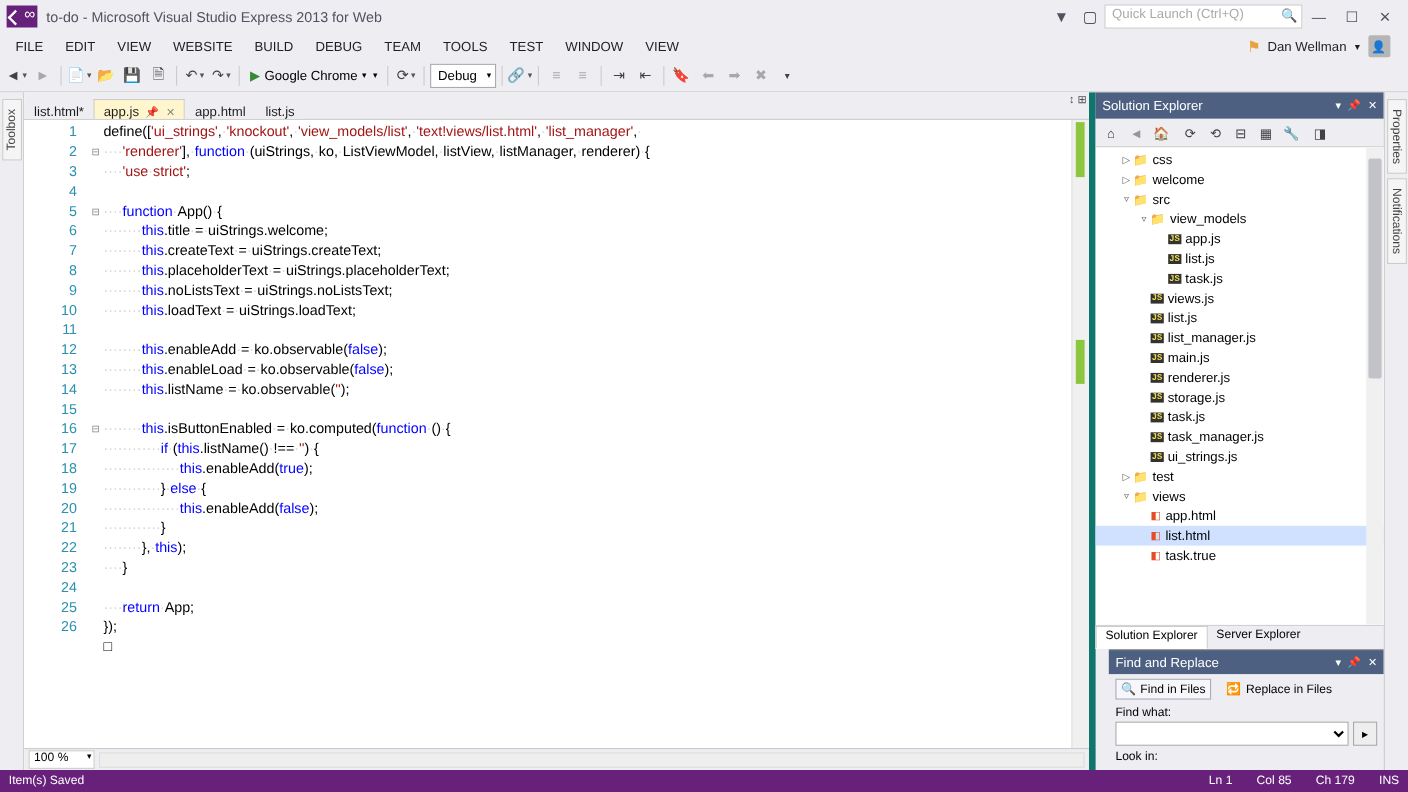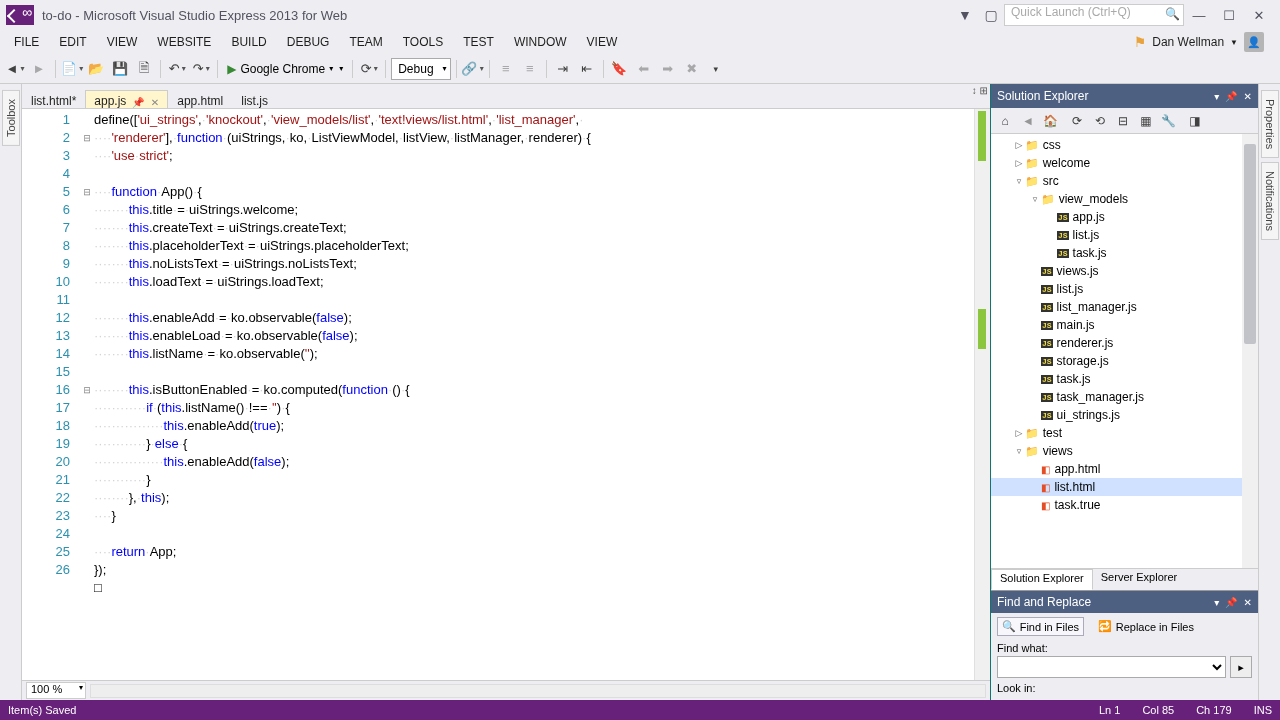--- a/index.html
+++ b/index.html
@@ -56,21 +56,21 @@
 .code .str { color:#a31515; }
 .right-margin { position:absolute; right:0; top:0; width:16px; height:100%; background:#f0f0f0; border-left:1px solid #e0e0e0; }
 .right-margin .mark { position:absolute; left:3px; width:8px; height:6px; background:#8cc63f; }
 .right-nav-arrows { position:absolute; right:2px; top:1px; display:flex; gap:0; color:#555; font-size:10px; }
 
 .zoom-bar { height:20px; background:#eeeef2; border-top:1px solid #ccc; display:flex; align-items:center; font-size:11px; }
 .zoom-bar .zoom { width:60px; border:1px solid #ccc; background:#fff; padding:0 14px 0 4px; height:17px; margin-left:4px; position:relative; }
 .zoom-bar .zoom::after { content:'▾'; position:absolute; right:2px; font-size:8px; }
 .zoom-bar .hscroll { flex:1; height:14px; background:#eee; margin:0 4px; border:1px solid #ddd; }
 
-.right-panels { width: 268px; display:flex; flex-direction:column; background:#eeeef2; border-left:1px solid #0f766e; }
+.right-panels { width: 268px; display:flex; flex-direction:column; background:#eeeef2; border-left:6px solid #0f766e; }
 .panel-head { height: 24px; background:#4d6082; color:#fff; display:flex; align-items:center; padding:0 6px; font-size:12px; }
 .panel-head .ph-ctl { margin-left:auto; display:flex; gap:6px; font-size:10px; }
 .se-toolbar { height:26px; background:#eeeef2; display:flex; align-items:center; padding:0 4px; gap:3px; border-bottom:1px solid #ccc; }
 .se-toolbar .sebtn { width:20px; height:20px; display:flex; align-items:center; justify-content:center; font-size:12px; color:#414141; }
 .se-search { height:24px; padding:3px 5px; border-bottom:1px solid #ccc; }
 .se-search input { width:100%; height:20px; border:1px solid #ccc; padding:0 18px 0 4px; font-size:11px; }
 .se-search .wrap { position:relative; }
 .se-search .sicon { position:absolute; right:3px; top:2px; color:#888; font-size:11px; }
 
 .tree { flex:1; overflow:auto; background:#fff; font-size:12px; padding:2px 0; position:relative; }
@@ -81,21 +81,21 @@
 .tree .file-ic { margin-right:4px; font-size:10px; }
 .tree .js { color:#f0db4f; background:#323330; padding:0 1px; font-size:8px; font-weight:bold;font-family:Liberation Mono, monospace; }
 .tree .html-ic { color:#e44d26; }
 .tree-scroll { position:absolute; right:0; top:0; width:16px; height:100%; background:#f0f0f0; }
 .tree-scroll .thumb { position:absolute; left:2px; width:12px; background:#c2c3c9; border-radius:2px; }
 
 .panel-tabs { height:22px; display:flex; background:#eeeef2; border-top:1px solid #ccc; }
 .panel-tabs .pt { padding:2px 8px; font-size:11px; }
 .panel-tabs .pt.active { background:#fff; border:1px solid #ccc; border-bottom-color:#fff; }
 
-.find-panel { border-top:1px solid #999; }
+.find-panel { border-top:1px solid #999;margin-left:12px; }
 .find-head { height:22px; background:#4d6082; color:#fff; display:flex; align-items:center; padding:0 6px; font-size:12px; }
 .find-head .ph-ctl { margin-left:auto; display:flex; gap:6px; font-size:10px; }
 .find-body { background:#eeeef2; padding:4px 6px; }
 .find-modes { display:flex; gap:10px; margin-bottom:6px; }
 .find-mode { display:flex; align-items:center; gap:4px; font-size:11px; padding:2px 4px; }
 .find-mode.active { border:1px solid #aab; background:#f7f7fb; }
 .find-mode .fic { color:#3a7; font-size:11px; }
 .find-mode.rep .fic { color:#3a7; }
 .find-label { font-size:11px; margin-bottom:2px; display:block; }
 .find-row { display:flex; gap:4px; margin-bottom:4px; }

